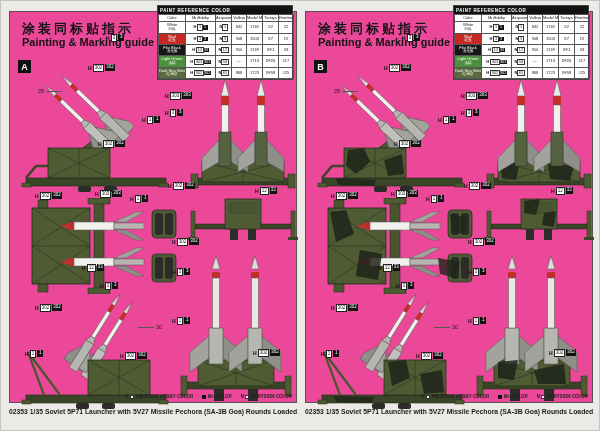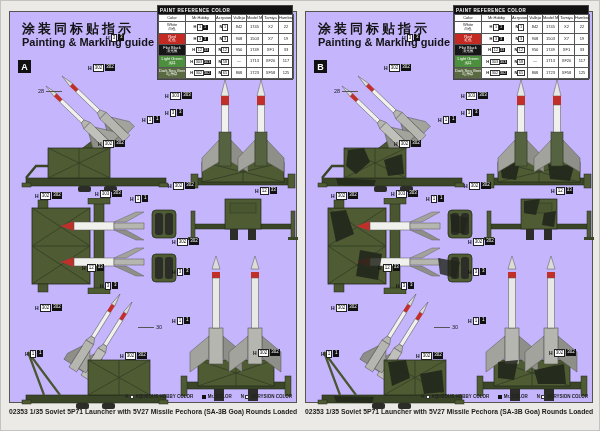--- a/index.html
+++ b/index.html
@@ -1,18 +1,18 @@
 <!DOCTYPE html>
 <html><head>
 <meta charset="utf-8">
 <style>
   * { margin:0; padding:0; box-sizing:border-box; }
   html,body { width:600px; height:431px; background:#e7e7e3; font-family:"Liberation Sans", sans-serif; overflow:hidden; }
   .sheet { position:absolute; left:0; top:0; width:600px; height:431px; background:#eceae6; border:1px solid #c2c2be; }
-  .panel { position:absolute; top:10px; width:288px; height:392px; background:#c4b5fd; border:1px solid #57544e; }
+  .panel { position:absolute; top:10px; width:288px; height:392px; background:#ec4899; border:1px solid #57544e; }
   .panel-a { left:8px; }
   .panel-b { left:304px; }
 
   .title-cn { position:absolute; left:12px; top:8px; font-size:13px; font-weight:bold; letter-spacing:3px; color:#141414; }
   .title-en { position:absolute; left:12px; top:24px; font-size:11px; font-weight:bold; color:#141414; }
   .letter-badge { position:absolute; left:8px; top:48px; width:13px; height:13px; background:#111; color:#fff; font-size:9px; font-weight:bold; display:flex; align-items:center; justify-content:center; }
 
   
   .ptable { position:absolute; right:3px; top:-7px; width:136px; background:#fff; border:1px solid #444; z-index:5; }
   .ptable-title { background:#111; color:#fff; font-size:4.5px; font-weight:bold; padding:1.5px 2px; letter-spacing:.5px; }

